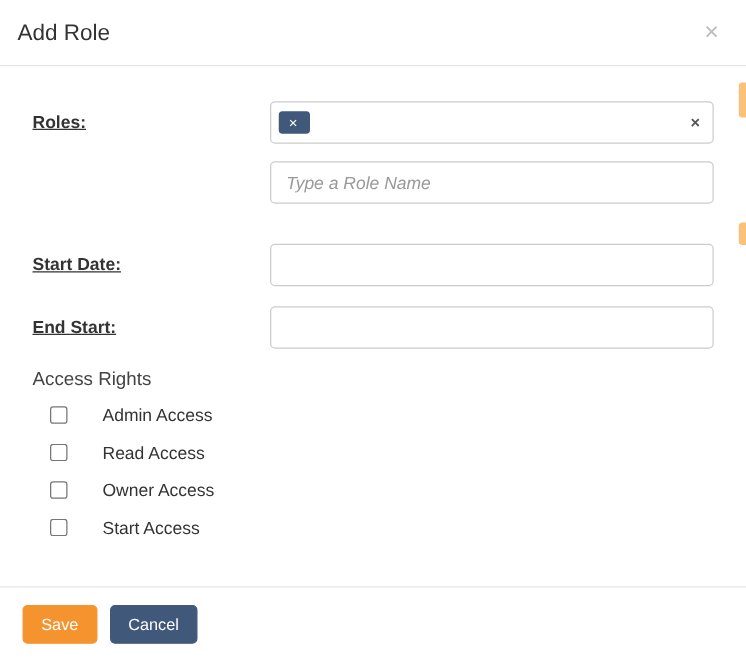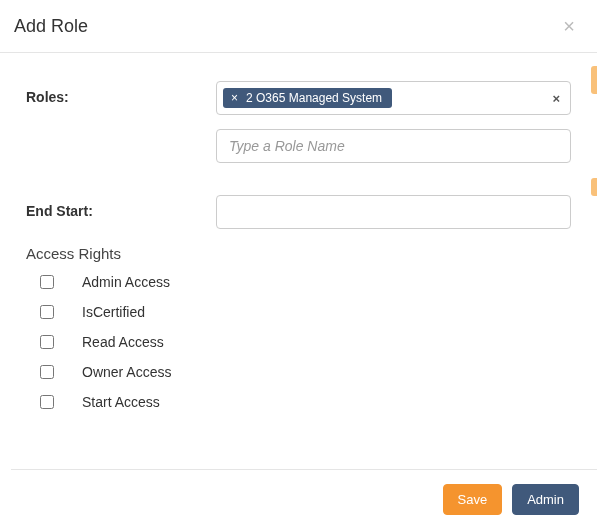--- a/index.html
+++ b/index.html
@@ -28,20 +28,21 @@
   .modal-body {
     padding: 28px 26px 10px 26px;
   }
   .form-row {
     display: flex; align-items: flex-start; margin-bottom: 16px;
   }
   .form-label {
     width: 190px; flex: 0 0 190px;
     font-size: 14px; font-weight: 700; color: #333;
     padding-top: 8px;
+    text-decoration: underline;
   }
   .form-control-col {
     flex: 1 1 auto;
   }
   .tag-container {
     border: 1px solid #ccc; border-radius: 4px;
     padding: 4px 6px; min-height: 34px;
     display: flex; align-items: center; justify-content: space-between;
     margin-bottom: 14px;
     background: #fff;
@@ -77,24 +78,24 @@
   }
   .checkbox-row {
     display: flex; align-items: center; gap: 25px;
     margin-bottom: 10px; font-size: 14px; color: #333;
   }
   .checkbox-row input[type="checkbox"] {
     width: 14px; height: 14px; cursor: pointer; accent-color: #555;
     border-radius: 3px;
   }
   .modal-footer {
-    position: absolute; bottom: 0; left: 11px; right: 0;
+    position: absolute; bottom: 0; left: 0; right: 0;
     height: 60px;
     border-top: 1px solid #e5e5e5;
-    display: flex; align-items: center; justify-content: flex-end;
+    display: flex; align-items: center; justify-content: flex-start;
     gap: 10px; padding: 0 18px;
     background: #fff;
   }
   .btn {
     border-radius: 4px; font-size: 13px; padding: 7px 14px; cursor: pointer;
     border: 1px solid transparent; line-height: 1.2;
   }
   .btn-save {
     background: #f5942e; color: #fff; border-color: #f5942e;
   }
@@ -130,66 +131,67 @@
 
     <div class="form-row">
       <div class="form-label">Roles:</div>
       <div class="form-control-col">
         <div class="tag-container">
           <div>
             <span class="tag">
               <button class="tag-x">
                 <span>×</span>
               </button>
-              <span>2 O365 Managed System</span>
             </span>
           </div>
           <div class="right-side">
             <button class="clear-all">
               <span>×</span>
             </button>
           </div>
         </div>
         <input type="text" class="text-input roles-input" placeholder="Type a Role Name" style="">
       </div>
     </div>
 
+    <div class="form-row">
+      <div class="form-label">Start Date:</div>
+      <div class="form-control-col">
+        <input type="text" class="text-input" value="" style="">
+      </div>
+    </div>
 
     <div class="form-row">
       <div class="form-label">End Start:</div>
       <div class="form-control-col">
         <input type="text" class="text-input" value="" style="">
       </div>
     </div>
 
     <div class="section-title">Access Rights</div>
 
     <div class="checkbox-list">
       <label class="checkbox-row">
         <input type="checkbox" style="">
         <span class="checkbox-label">Admin Access</span>
-      </label>
-      <label class="checkbox-row">
-        <input type="checkbox" style="">
-        <span class="checkbox-label">IsCertified</span>
       </label>
       <label class="checkbox-row">
         <input type="checkbox" style="">
         <span class="checkbox-label">Read Access</span>
       </label>
       <label class="checkbox-row">
         <input type="checkbox" style="">
         <span class="checkbox-label">Owner Access</span>
       </label>
       <label class="checkbox-row">
         <input type="checkbox" style="">
         <span class="checkbox-label">Start Access</span>
       </label>
     </div>
 
   </div>
 
   <div class="modal-footer">
     <button class="btn btn-save">Save</button>
-    <button class="btn btn-cancel">Admin</button>
+    <button class="btn btn-cancel">Cancel</button>
   </div>
 
 </div>
 
 </body></html>

